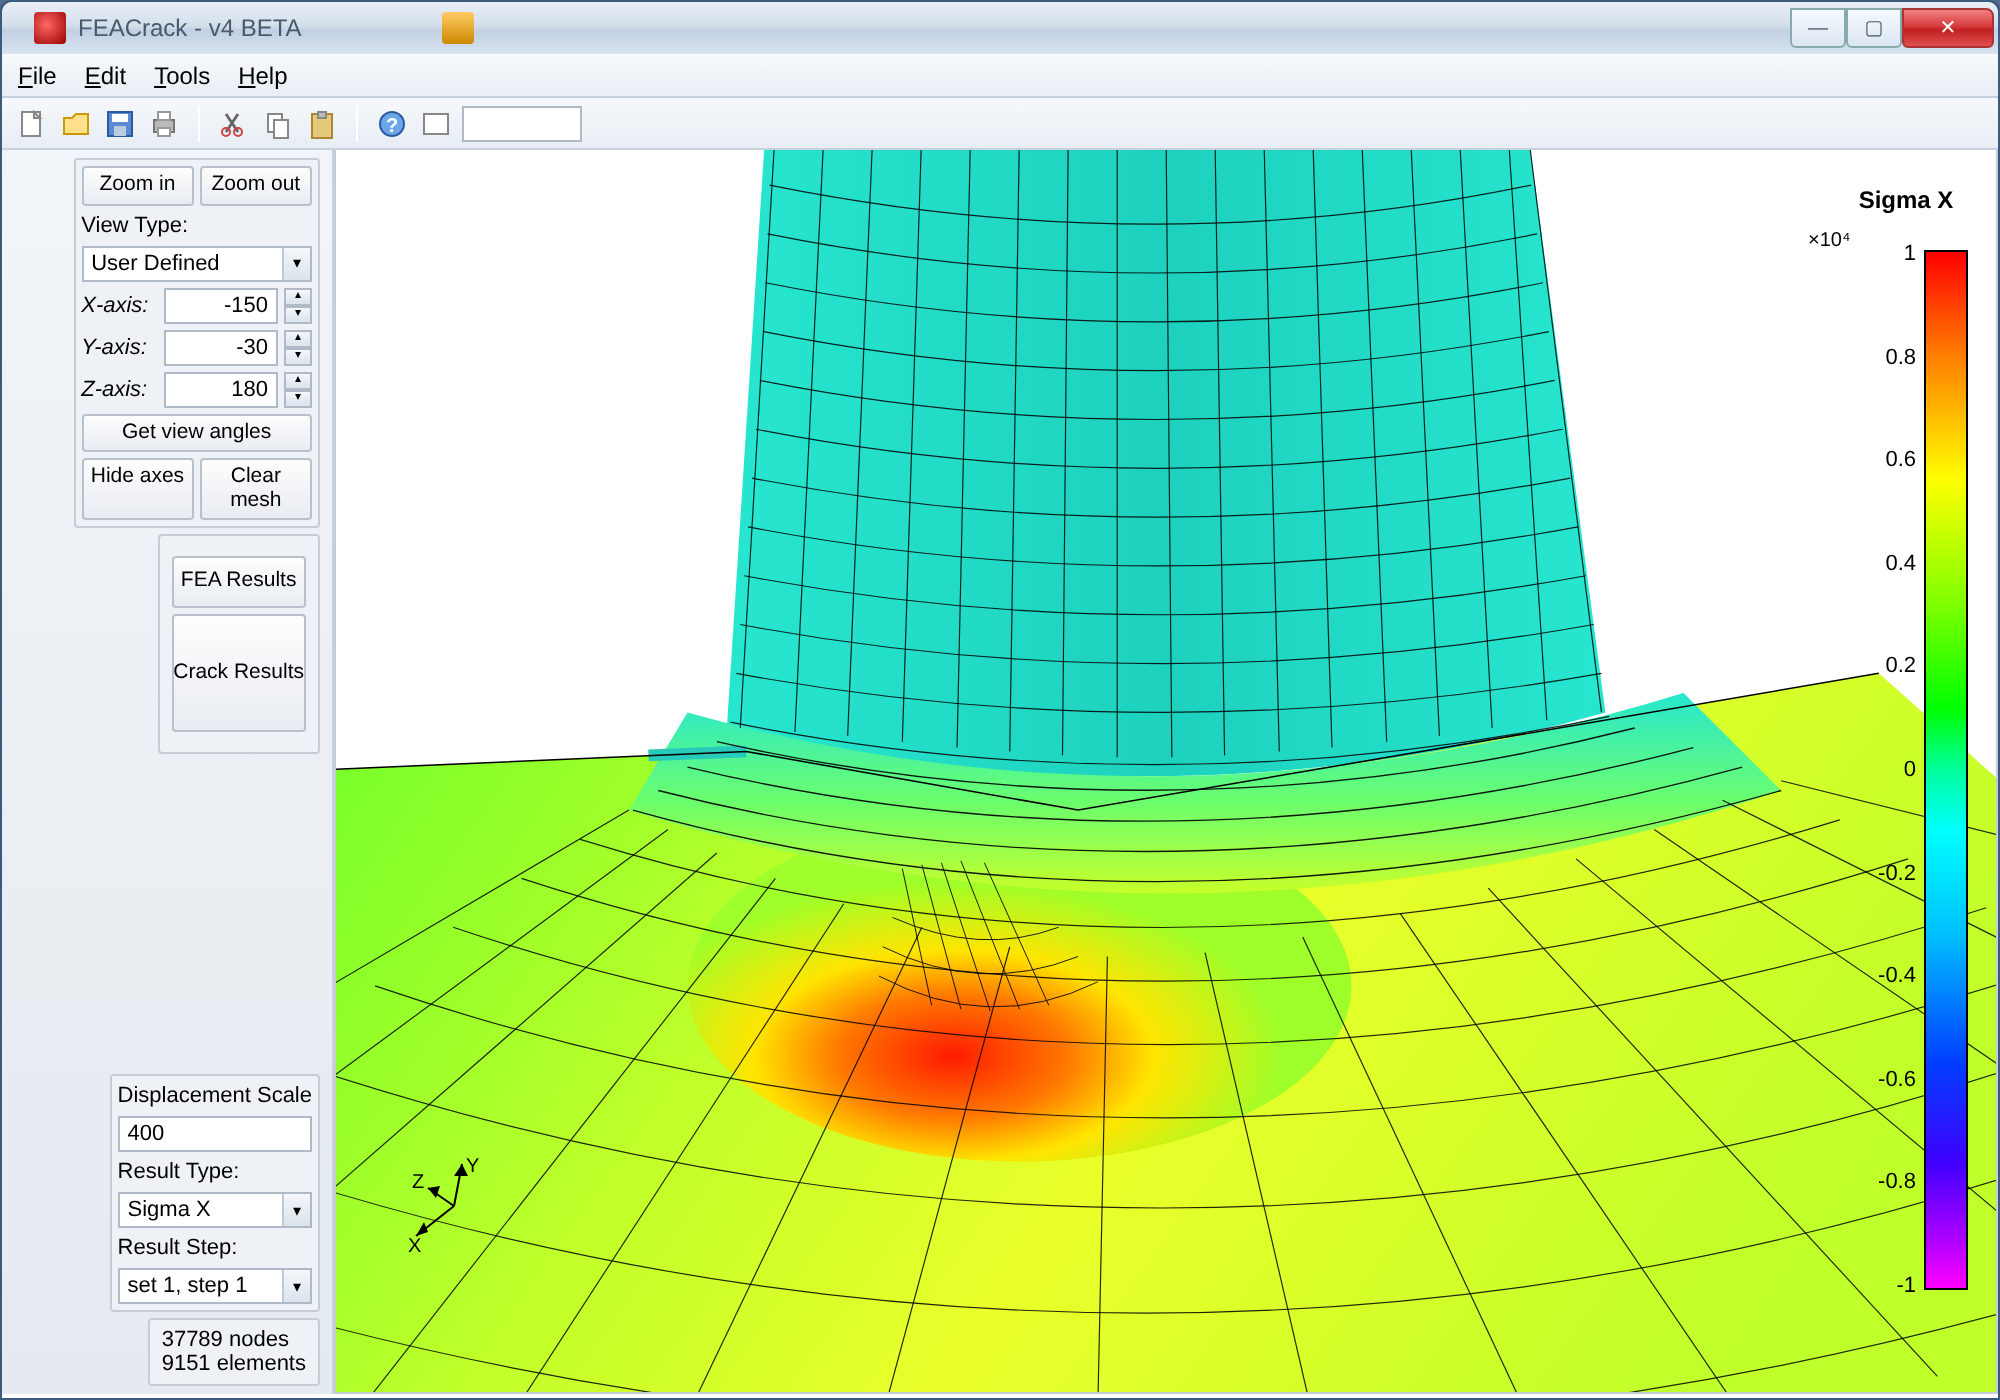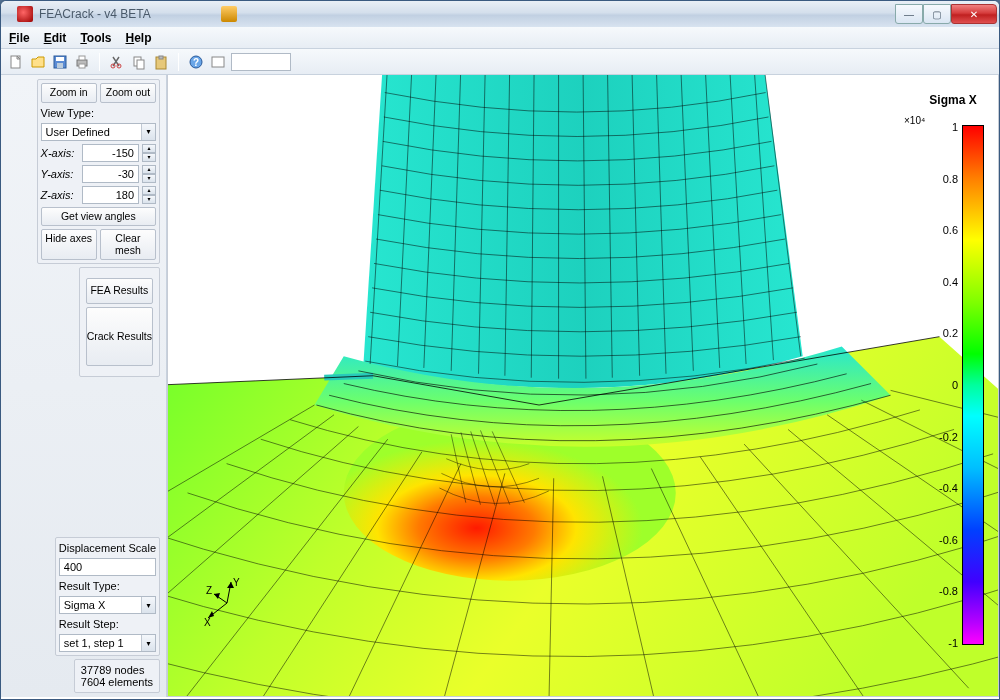--- a/index.html
+++ b/index.html
@@ -10,21 +10,21 @@
 .titlebar { height: 26px; background: linear-gradient(#e9eff6,#d4dfec 45%,#c1d0e2 55%,#d8e3f0); border-radius: 6px 6px 0 0; display: flex; align-items: center; padding: 0 2px 0 16px; font-size: 12px; color: #4a5a6a; }
 .titlebar .appicon { width: 16px; height: 16px; background: radial-gradient(circle at 40% 40%, #f66, #900); border-radius: 2px; margin-right: 6px; }
 .titlebar .appicon2 { width: 16px; height: 16px; background: linear-gradient(#fc6,#c80); border-radius: 2px; margin: 0 4px 0 70px; }
 .titlebar .spacer { flex: 1; }
 .winbtns { display: flex; gap: 0; }
 .winbtn { width: 28px; height: 20px; border: 1px solid #8aa; background: linear-gradient(#f6f9fd,#dae6f3); border-radius: 0 0 3px 3px; display: flex; align-items: center; justify-content: center; font-size: 10px; }
 .winbtn.wide { width: 46px; }
 .winbtn.close { background: linear-gradient(#f08080,#d63c3c 45%,#c02020 55%,#e05050); color: #fff; border-color: #a33; border-top-right-radius: 4px; }
 
 .menubar { height: 22px; background: linear-gradient(#f6f9fc,#e7edf4); border-bottom: 1px solid #c8d2de; padding: 2px 8px; font-size: 12px; display: flex; gap: 14px; align-items: center; }
-.menubar span { cursor: default; font-weight: bold; }
+.menubar span { cursor: default; }
 .menubar span u { text-decoration: underline; }
 
 .toolbar { height: 26px; background: linear-gradient(#f6f9fc,#e7edf4); border-bottom: 1px solid #c8d2de; padding: 2px 6px; display: flex; align-items: center; gap: 4px; }
 .toolbar .sep { width: 1px; height: 18px; background: #c0c8d0; margin: 0 4px; border-right: 1px solid #fff; }
 .tbtn { width: 18px; height: 18px; display: flex; align-items: center; justify-content: center; }
 .tinput { height: 18px; flex: 0 0 60px; border: 1px solid #b0bac6; background: #fff; }
 
 .workarea { display: flex; height: calc(700px - 30px - 22px - 26px); }
 
 .sidebar { width: 166px; background: linear-gradient(#f1f4f8,#e5eaf0); border-right: 1px solid #c8d2de; padding: 4px 6px; font-size: 11px; display: flex; flex-direction: column; gap: 3px; align-items: flex-end; }
@@ -202,21 +202,21 @@
         </div>
         <div class="lbl">Result Step:</div>
         <div class="select">
           <span>set 1, step 1</span>
           <div class="arrow">▾</div>
         </div>
       </div>
 
       <div class="statusbox">
         <div>37789 nodes</div>
-        <div>7604 elements</div>
+        <div>9151 elements</div>
       </div>
 
     </div>
 
     <div class="viewport">
       <svg viewBox="0 0 850 620">
         <defs>
           <radialGradient id="hot" cx="40%" cy="70%" r="50%">
             <stop offset="0%" stop-color="#ff1a00"></stop>
             <stop offset="35%" stop-color="#ff7a00"></stop>

